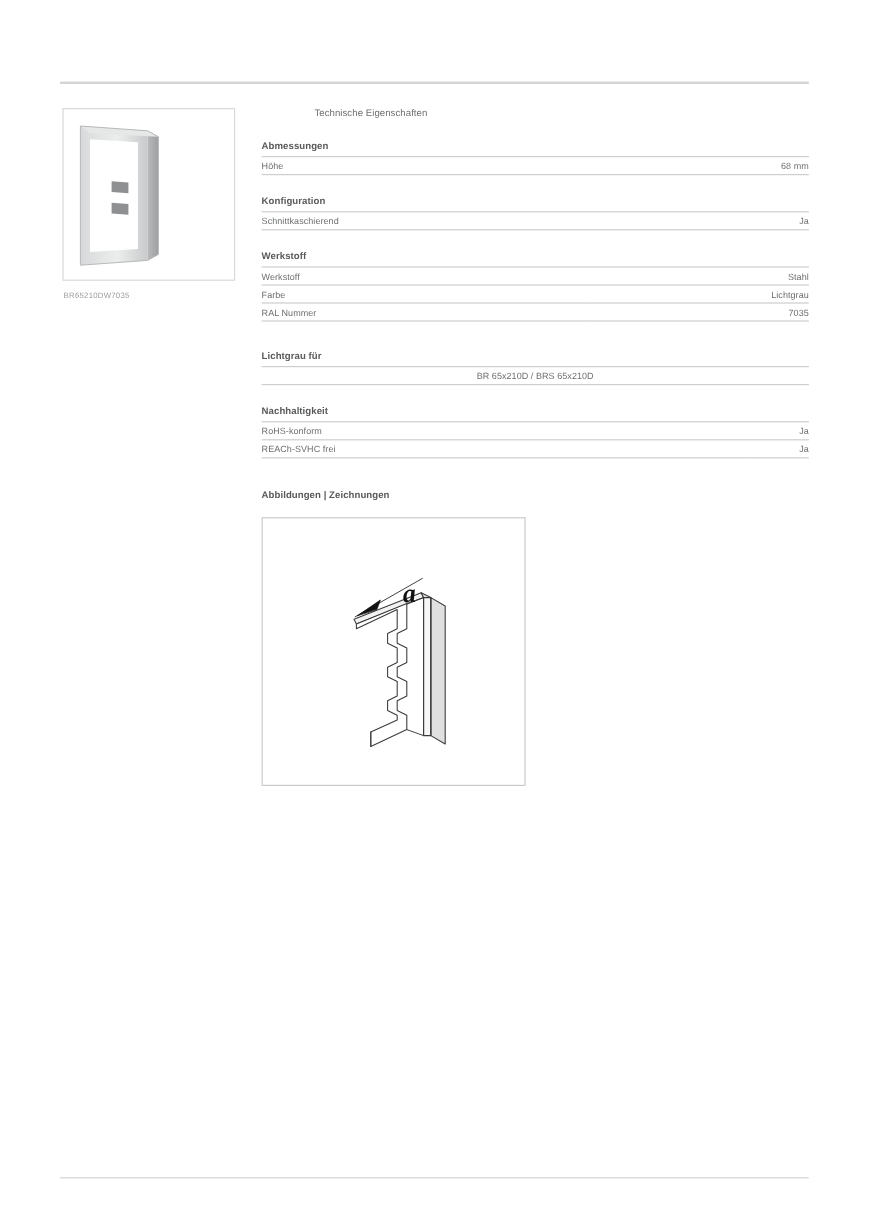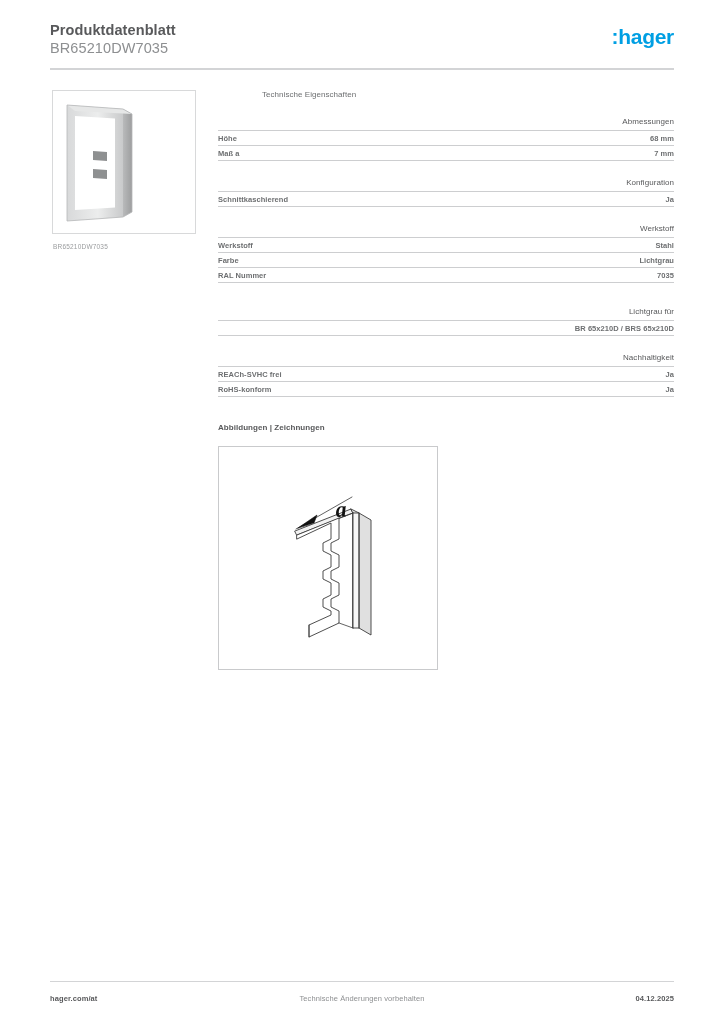--- a/index.html
+++ b/index.html
@@ -106,45 +106,43 @@
     font-size: 8px;
     color: #6d6f71;
     letter-spacing: 0.05px;
     margin-bottom: 18px;
     margin-left: 44px;
   }
 
   .group { margin-bottom: 0; }
   .group-title {
     font-size: 8px;
-    font-weight: normal;
+    font-weight: bold;
     color: #58595b;
     letter-spacing: 0.05px;
     padding-bottom: 4px;
-    text-align: right;
   }
   .table {
     width: 100%;
     border-collapse: collapse;
     border-top: 1px solid #cdced0;
   }
   .table tr { height: 13px; }
   .table td {
     border-bottom: 1px solid #cdced0;
     font-size: 7.5px;
     color: #6d6f71;
     padding: 2.5px 0 2.5px 0;
     letter-spacing: 0.05px;
     line-height: 9px;
     vertical-align: middle;
-    font-weight: bold;
   }
   .table td.k { text-align: left; }
   .table td.v { text-align: right; }
-  .table td.single { text-align: right; }
+  .table td.single { text-align: center; }
   .gap { height: 17px; }
   .gap-lg { height: 24px; }
 
   
   .draw-title {
     font-size: 8px;
     font-weight: bold;
     color: #58595b;
     letter-spacing: 0.05px;
     margin-top: 26px;
@@ -198,27 +196,20 @@
     margin-left: auto;
     position: relative;
     z-index: 2;
   }
 </style>
 </head>
 <body>
 
 <div class="page">
 
-  <div class="header">
-    <div class="title-block">
-      <div class="doc-title">Produktdatenblatt</div>
-      <div class="doc-subtitle">BR65210DW7035</div>
-    </div>
-    <div class="logo">:hager</div>
-  </div>
   <div class="header-rule"></div>
 
   <div class="thumb-box">
     <svg width="142" height="142" viewBox="0 0 142 142">
       <defs>
         <linearGradient id="facegrad" x1="0" y1="0" x2="1" y2="0">
           <stop offset="0%" stop-color="#d8d9da"></stop>
           <stop offset="55%" stop-color="#eceded"></stop>
           <stop offset="100%" stop-color="#c9cacb"></stop>
         </linearGradient>
@@ -248,24 +239,20 @@
     <div class="section-lead">Technische Eigenschaften</div>
 
     <div class="group">
       <div class="group-title">Abmessungen</div>
       <table class="table">
           <tbody>
         <tr>
           <td class="k">Höhe</td>
           <td class="v">68 mm</td>
         </tr>
-        <tr>
-          <td class="k">Maß a</td>
-          <td class="v">7 mm</td>
-        </tr>
       </tbody>
         </table>
     </div>
 
     <div class="gap"></div>
 
     <div class="group">
       <div class="group-title">Konfiguration</div>
       <table class="table">
           <tbody>
@@ -312,25 +299,25 @@
         </table>
     </div>
 
     <div class="gap"></div>
 
     <div class="group">
       <div class="group-title">Nachhaltigkeit</div>
       <table class="table">
           <tbody>
         <tr>
+          <td class="k">RoHS-konform</td>
+          <td class="v">Ja</td>
+        </tr>
+        <tr>
           <td class="k">REACh-SVHC frei</td>
-          <td class="v">Ja</td>
-        </tr>
-        <tr>
-          <td class="k">RoHS-konform</td>
           <td class="v">Ja</td>
         </tr>
       </tbody>
         </table>
     </div>
 
     <div class="draw-title">Abbildungen | Zeichnungen</div>
     <div class="draw-box">
       <svg width="218" height="222" viewBox="0 0 218 222">
         <g stroke="#3b3b3b" stroke-width="0.9" fill="#ffffff" stroke-linejoin="round" stroke-linecap="round">
@@ -388,19 +375,14 @@
           <line x1="134" y1="66" x2="134" y2="181" stroke-width="0.8"></line>
         </g>
 
         <text x="117" y="70" font-family="'Liberation Serif', serif" font-size="22" font-style="italic" font-weight="bold" fill="#111111" transform="rotate(-4 117 70)">a</text>
       </svg>
     </div>
 
   </div>
 
   <div class="footer-rule"></div>
-  <div class="footer">
-    <div class="footer-left">hager.com/at</div>
-    <div class="footer-center">Technische Änderungen vorbehalten</div>
-    <div class="footer-right">04.12.2025</div>
-  </div>
 
 </div>
 
 </body></html>

